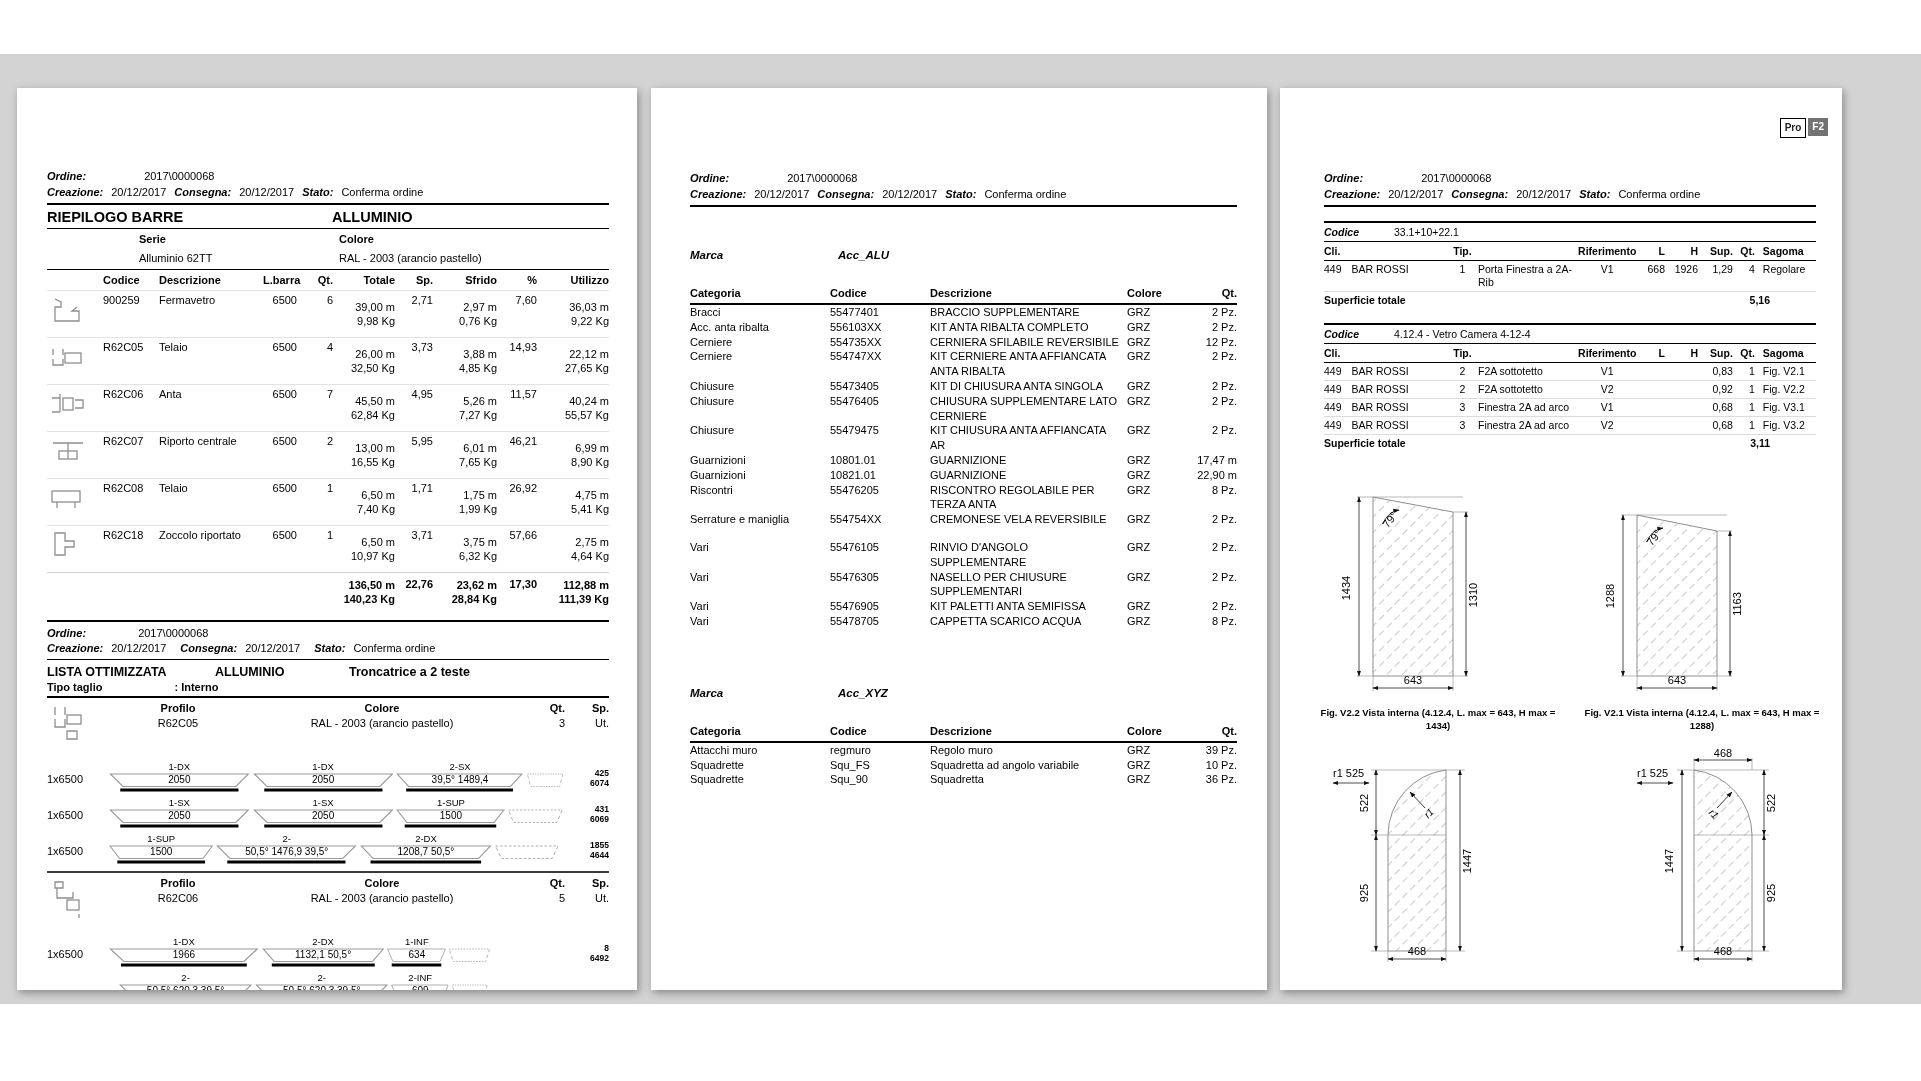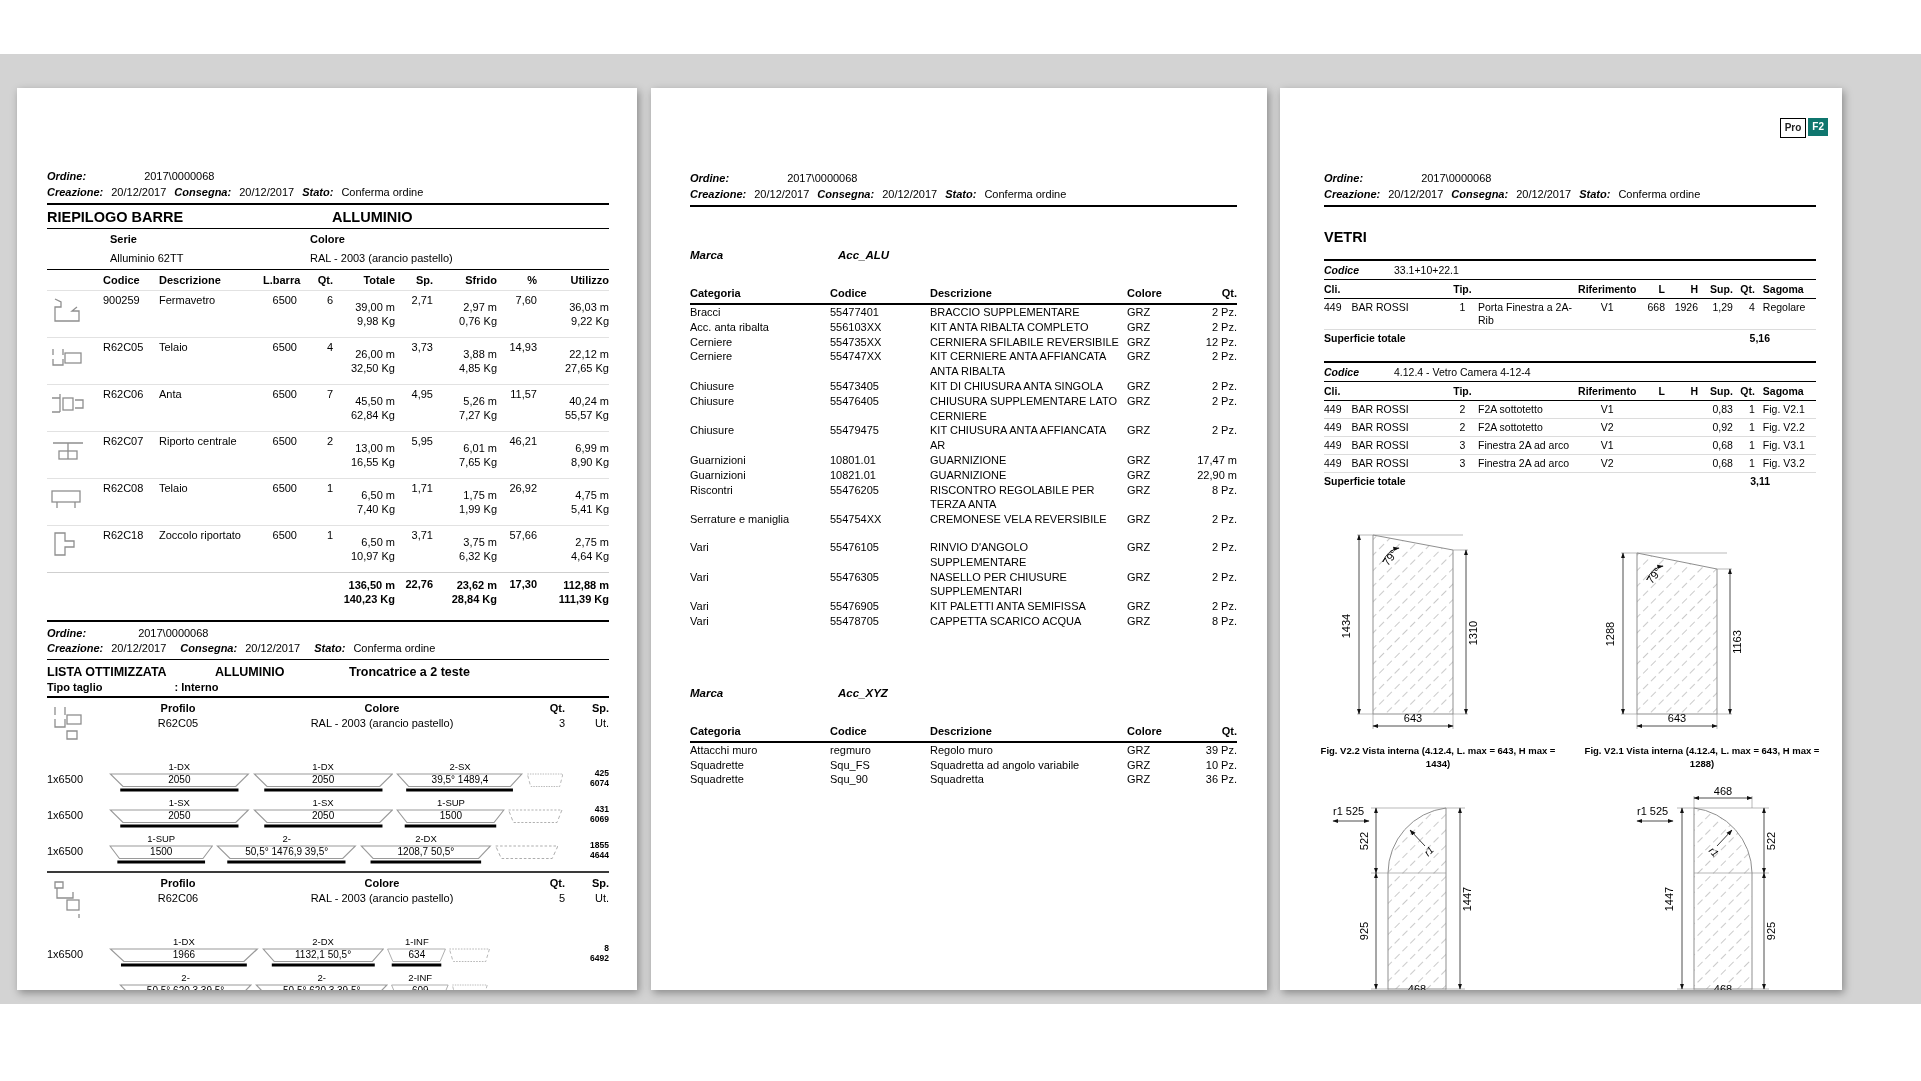--- a/index.html
+++ b/index.html
@@ -13,21 +13,21 @@
   
   .ohl{display:flex;line-height:16px}
   .oh-lab{font-weight:bold;font-style:italic}
   .oh-val{margin-left:8px}
   .rule2{border-top:2px solid #000;margin-top:3px}
   .rule1{border-top:1px solid #000}
   
   .sec-title{display:flex;font-size:14.5px;font-weight:bold;padding:4px 0 3px}
   .st-left{width:285px}
   .serie{display:flex;line-height:16px;padding:2px 0 3px}
-  .serie .sl{margin-left:63px;width:200px}
+  .serie .sl{margin-left:92px;width:200px}
   .r1-head{display:flex;font-weight:bold;padding:4px 0}
   .r1-row{display:flex;min-height:43px;padding-top:3px;border-top:1px solid #e2e2e2}
   .r1-tot{display:flex;font-weight:bold;padding:5px 0 4px;border-top:1px solid #cfcfcf}
   .ci{width:56px}.cc{width:56px}.cd{width:104px}.clb{width:34px;text-align:right}.cq{width:36px;text-align:right}
   .ct{width:62px;text-align:right}.csp{width:38px;text-align:right}.csf{width:64px;text-align:right}
   .cp{width:40px;text-align:right}.cu{width:72px;text-align:right}
   .dual div{line-height:14px}
   .dual .l1{margin-top:6px}
   .picon svg{display:block}
   .pstroke{fill:none;stroke:#8f8f8f;stroke-width:1.3}
@@ -67,21 +67,21 @@
   .marca-v{font-style:italic;font-weight:bold}
   .acc-head{display:flex;font-weight:bold;margin-top:24px;border-bottom:2.5px solid #000;padding:2px 0 4px}
   .acc-row{display:flex;line-height:14.8px}
   .ac1{width:140px}.ac2{width:100px}.ac3{flex:1;padding-right:6px}.ac4{width:58px}.ac5{width:52px;text-align:right}
   .gap12{height:13px}
   .sect2{margin-top:58px}
   
   .badges{position:absolute;top:30px;right:14px;display:flex;gap:2px}
   .badge{height:18px;line-height:18px;padding:0 4px;font-size:10px;font-weight:bold}
   .badge-pro{border:1px solid #000;background:#fff;color:#222}
-  .badge-f2{background:#0f766e;color:#fff}
+  .badge-f2{background:#737373;color:#fff}
   .v-title{font-size:14.5px;font-weight:bold;margin-top:22px}
   .vt{margin-top:14px;font-size:10.5px}
   .vt-cod{display:flex;border-top:2px solid #000;padding:3px 0;border-bottom:1px solid #000}
   .vt-cod .cl{font-weight:bold;font-style:italic;width:70px}
   .vt-head{display:flex;font-weight:bold;padding:3px 0;border-bottom:1.5px solid #000}
   .vt-row{display:flex;line-height:13px;padding:2px 0;border-bottom:1px solid #dcdcdc}
   .vt-tot{display:flex;font-weight:bold;padding:2px 0 3px}
   .v1{width:30px}.v2{width:104px}.v3{width:34px;text-align:center}.v4{width:108px}.v5{width:66px;text-align:center}
   .v6{width:30px;text-align:right}.v7{width:36px;text-align:right}.v8{width:38px;text-align:right}
   .v9{width:24px;text-align:right}.v10{width:58px;padding-left:8px}
@@ -841,21 +841,20 @@
     <div class="ohl">
       <span class="oh-lab">Creazione:</span>
       <span class="oh-val">20/12/2017</span>
       <span class="oh-lab" style="margin-left:8px">Consegna:</span>
       <span class="oh-val">20/12/2017</span>
       <span class="oh-lab" style="margin-left:8px">Stato:</span>
       <span class="oh-val">Conferma ordine</span>
     </div>
     <div class="rule2"></div>
 
-    <div class="v-title">VETRI</div>
 
     <div class="vt">
       <div class="vt-cod">
         <span class="cl">Codice</span>
         <span>33.1+10+22.1</span>
       </div>
       <div class="vt-head">
         <div class="v1h">Cli.</div>
         <div class="v3">Tip.</div>
         <div class="v4"></div>

